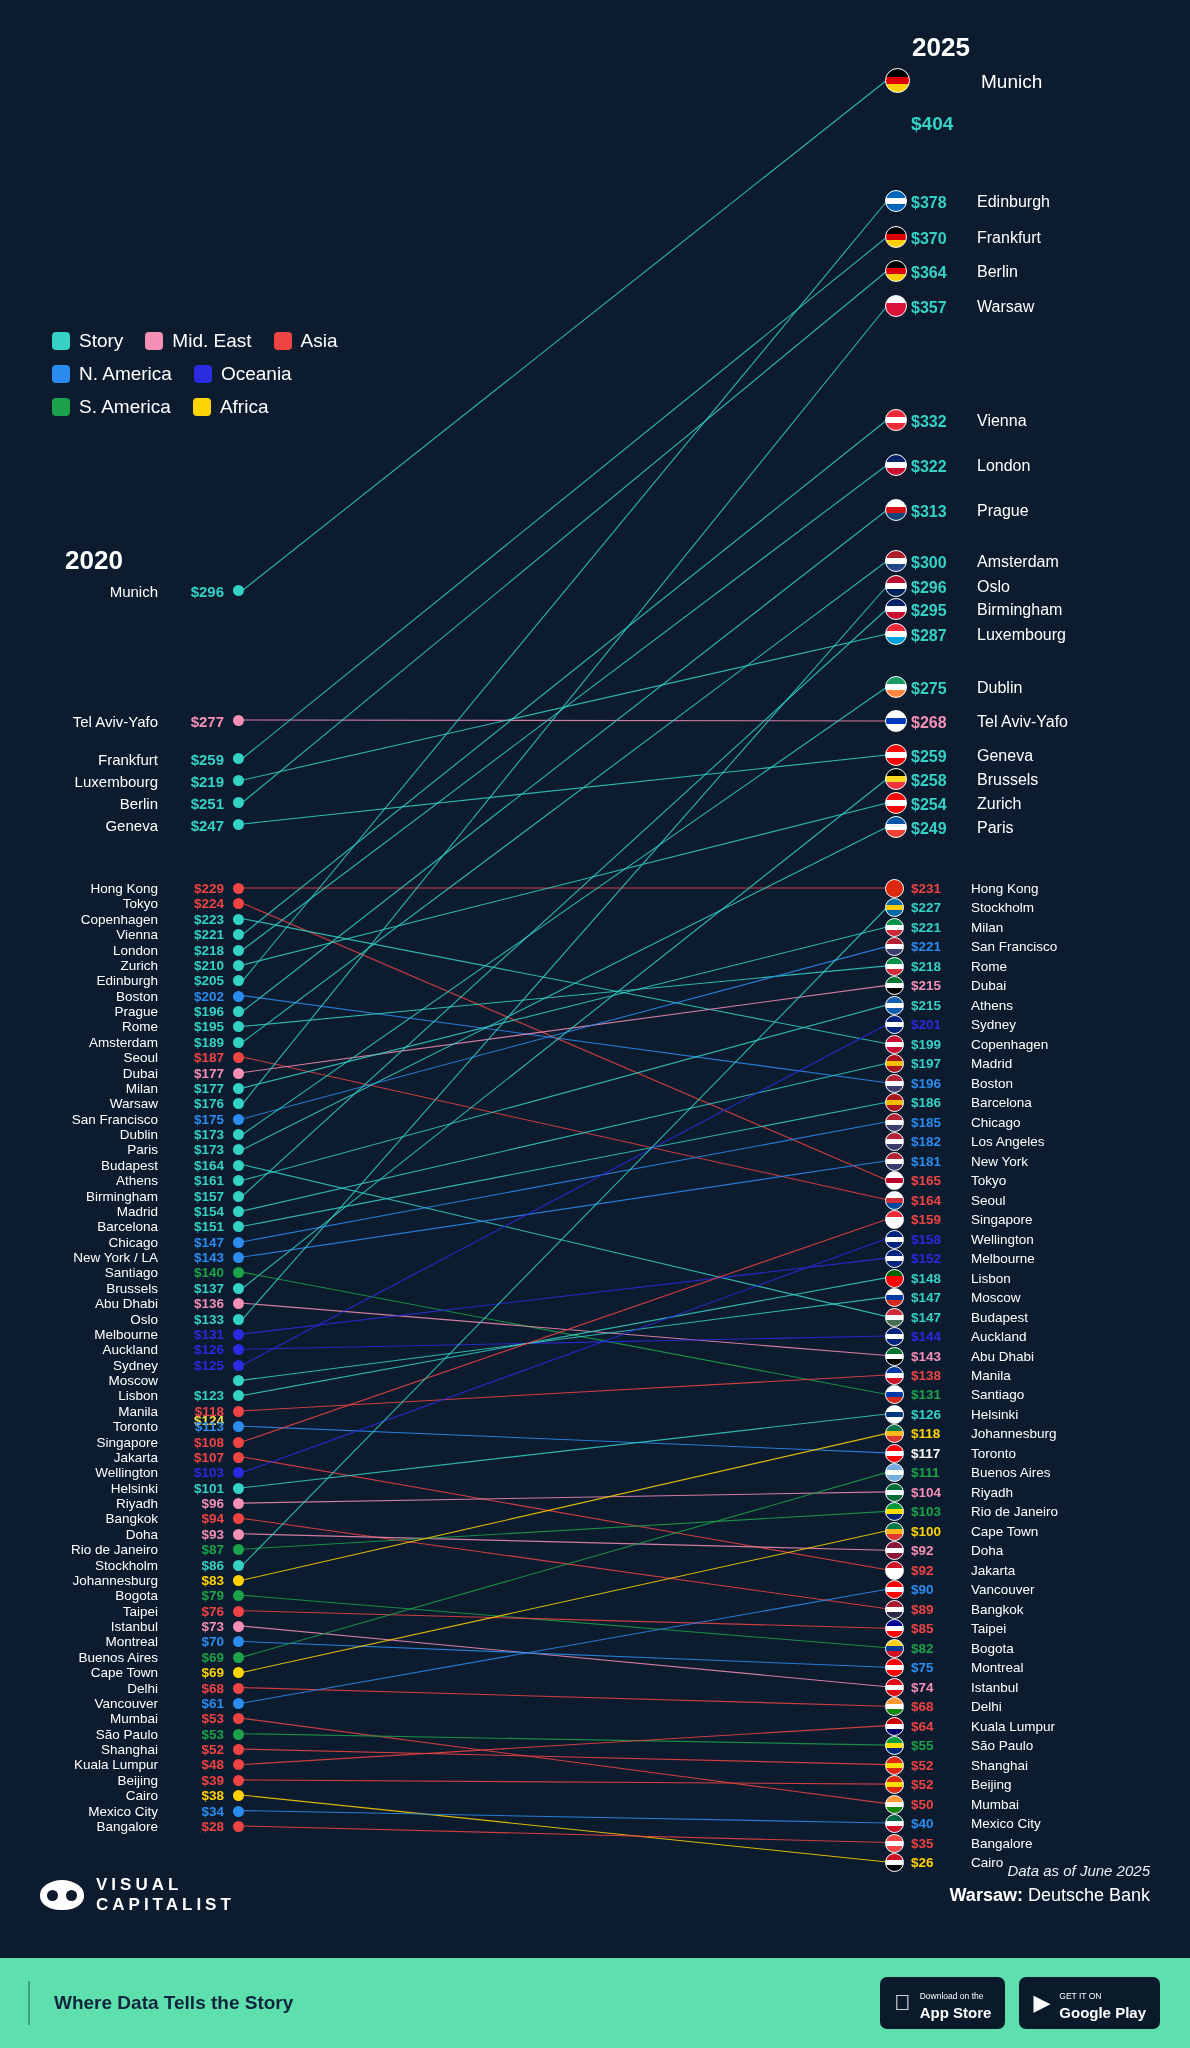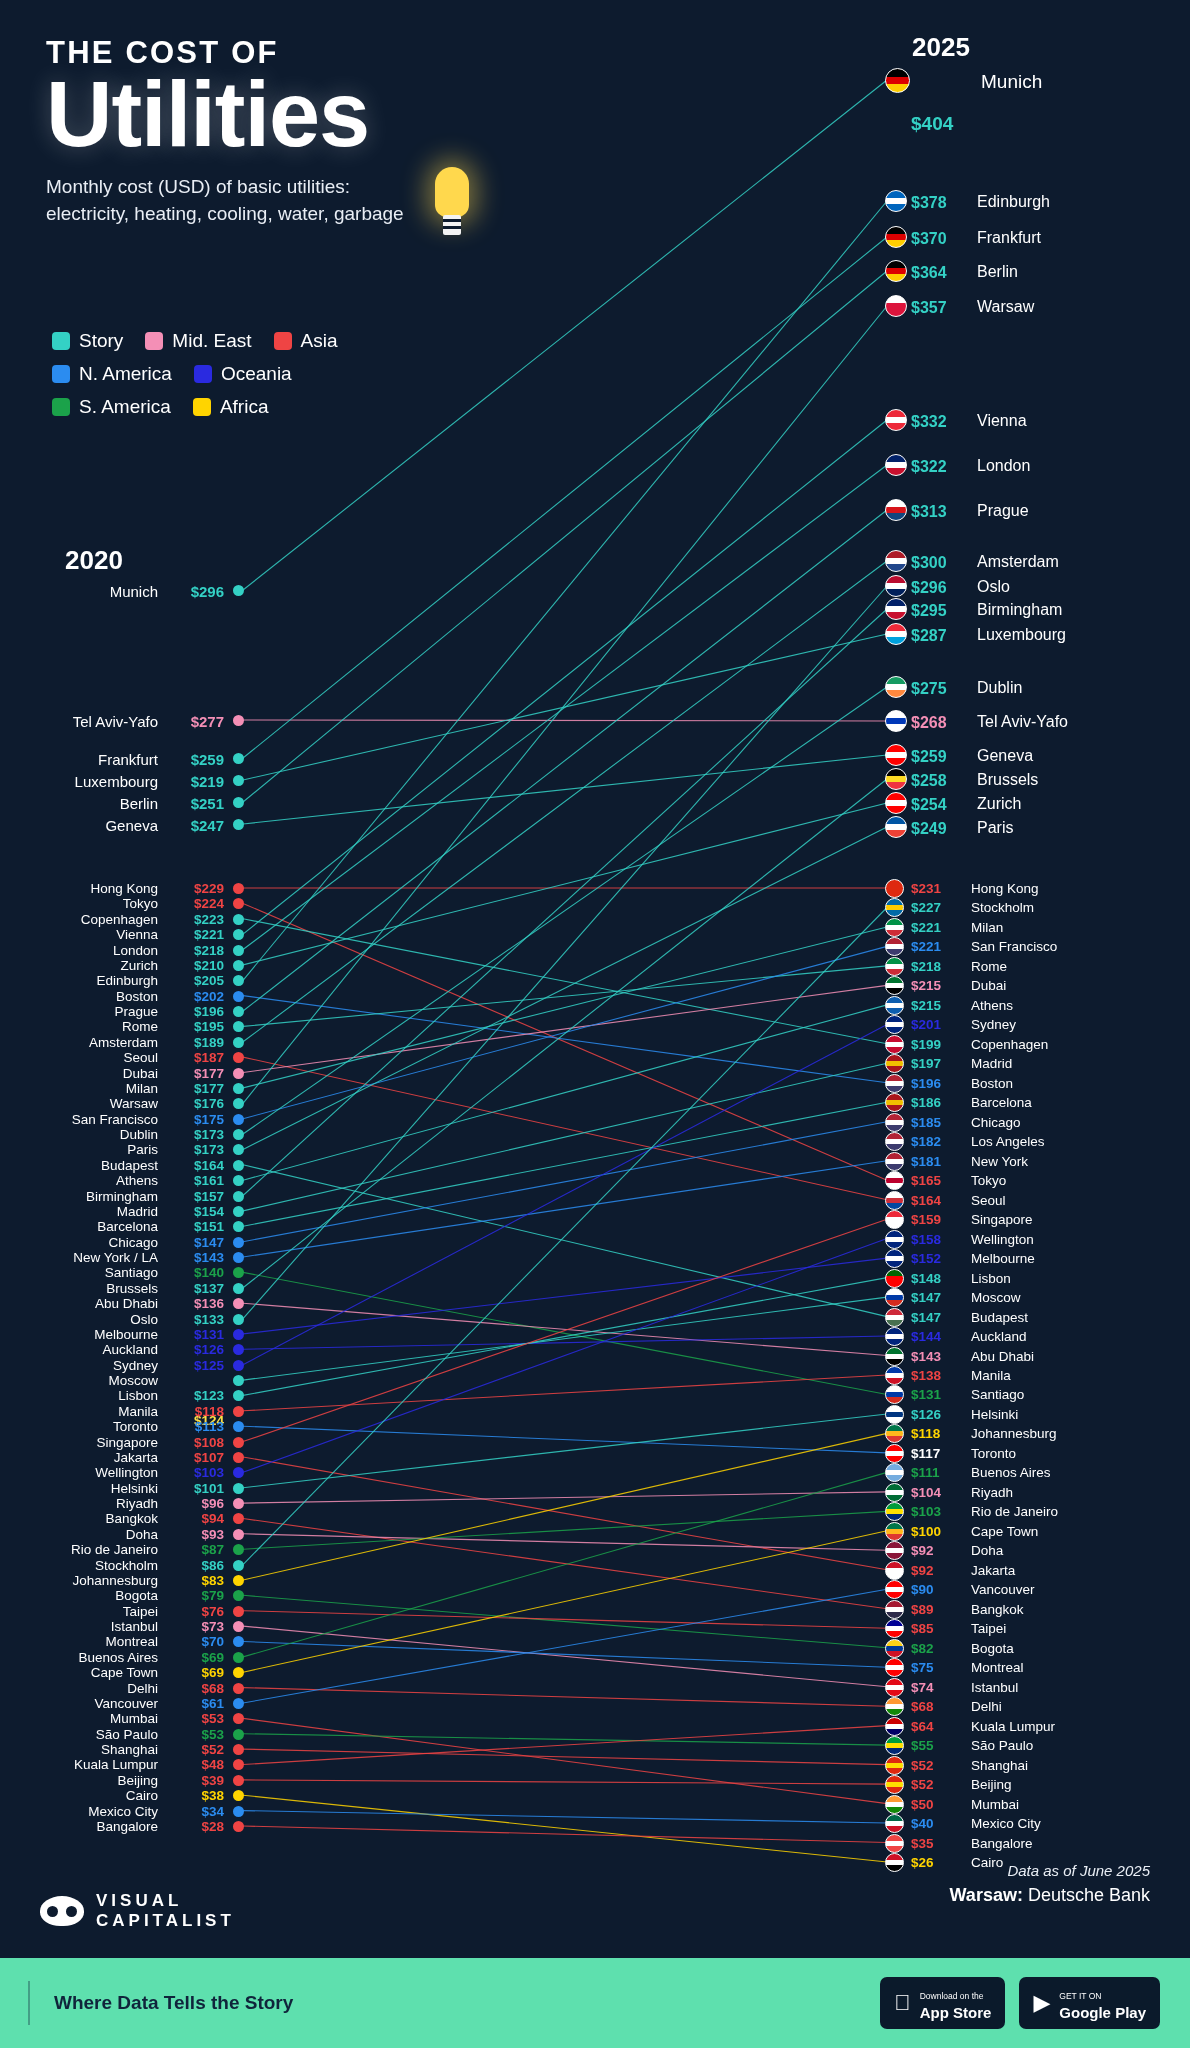--- a/index.html
+++ b/index.html
@@ -80,21 +80,21 @@
   .row.left.big .vl{font-size:15px;}
 
   svg.links{position:absolute;left:0;top:0;width:1190px;height:2048px;pointer-events:none;}
 
   
   .footer-note{position:absolute;right:40px;top:1862px;text-align:right;}
   .footer-note .d1{font-size:15px;font-style:italic;color:#e9eef5;}
   .footer-note .d2{font-size:18px;color:#ffffff;margin-top:6px;}
   .footer-note .d2 b{font-weight:bold;}
 
-  .vc-logo{position:absolute;left:40px;top:1875px;display:flex;align-items:center;margin-top:16px;}
+  .vc-logo{position:absolute;left:40px;top:1875px;display:flex;align-items:center;}
   .vc-mark{width:44px;height:30px;border-radius:50% 50% 46% 46%;background:#ffffff;position:relative;}
   .vc-mark:before,.vc-mark:after{content:"";position:absolute;top:10px;width:11px;height:11px;border-radius:50%;background:#0d1b2e;}
   .vc-mark:before{left:7px;}
   .vc-mark:after{right:7px;}
   .vc-text{margin-left:12px;font-size:17px;font-weight:bold;letter-spacing:4px;line-height:1.15;color:#ffffff;}
 
   .bottombar{position:absolute;left:0;top:1958px;width:1190px;height:90px;background:#5ee0ae;display:flex;align-items:center;}
   .vor{display:flex;align-items:center;margin-left:34px;}
   .vor-mark{width:40px;height:40px;border-radius:9px;background:#0d1b2e;position:relative;}
   .vor-mark:after{content:"";position:absolute;left:10px;top:9px;width:0;height:0;border-left:10px solid transparent;border-right:10px solid transparent;border-bottom:21px solid #5ee0ae;}
@@ -178,37 +178,20 @@
       <path d="M 243 1718.4 L 887 1803.6" stroke="#ef4444" stroke-width="1.1" fill="none" opacity="0.85"></path>
       <path d="M 243 1733.7 L 887 1745.1" stroke="#1ba24a" stroke-width="1.1" fill="none" opacity="0.85"></path>
       <path d="M 243 1749.1 L 887 1764.6" stroke="#ef4444" stroke-width="1.1" fill="none" opacity="0.85"></path>
       <path d="M 243 1764.5 L 887 1725.6" stroke="#ef4444" stroke-width="1.1" fill="none" opacity="0.85"></path>
       <path d="M 243 1779.9 L 887 1784.1" stroke="#ef4444" stroke-width="1.1" fill="none" opacity="0.85"></path>
       <path d="M 243 1795.2 L 887 1862.0" stroke="#ffd400" stroke-width="1.1" fill="none" opacity="0.85"></path>
       <path d="M 243 1810.6 L 887 1823.0" stroke="#2b8cf0" stroke-width="1.1" fill="none" opacity="0.85"></path>
       <path d="M 243 1826.0 L 887 1842.5" stroke="#ef4444" stroke-width="1.1" fill="none" opacity="0.85"></path>
     </svg>
 
-  <div class="header">
-    <div class="title-top">THE COST OF</div>
-    <div class="title-big">
-      <span>Utilities</span>
-      <span class="bulb">
-        <span class="glass"></span>
-        <span class="base">
-            <i></i>
-            <i></i>
-          </span>
-      </span>
-    </div>
-    <div class="subtitle">
-      <div>Monthly cost (USD) of basic utilities:</div>
-      <div>electricity, heating, cooling, water, garbage</div>
-    </div>
-  </div>
 
   <div class="legend" id="legend">
       <div class="legend-row">
         <div class="legend-item">
           <span class="legend-swatch" style="background: rgb(52, 209, 197);"></span>
           <span class="legend-label">Story</span>
         </div>
         <div class="legend-item">
           <span class="legend-swatch" style="background: rgb(244, 143, 182);"></span>
           <span class="legend-label">Mid. East</span>

